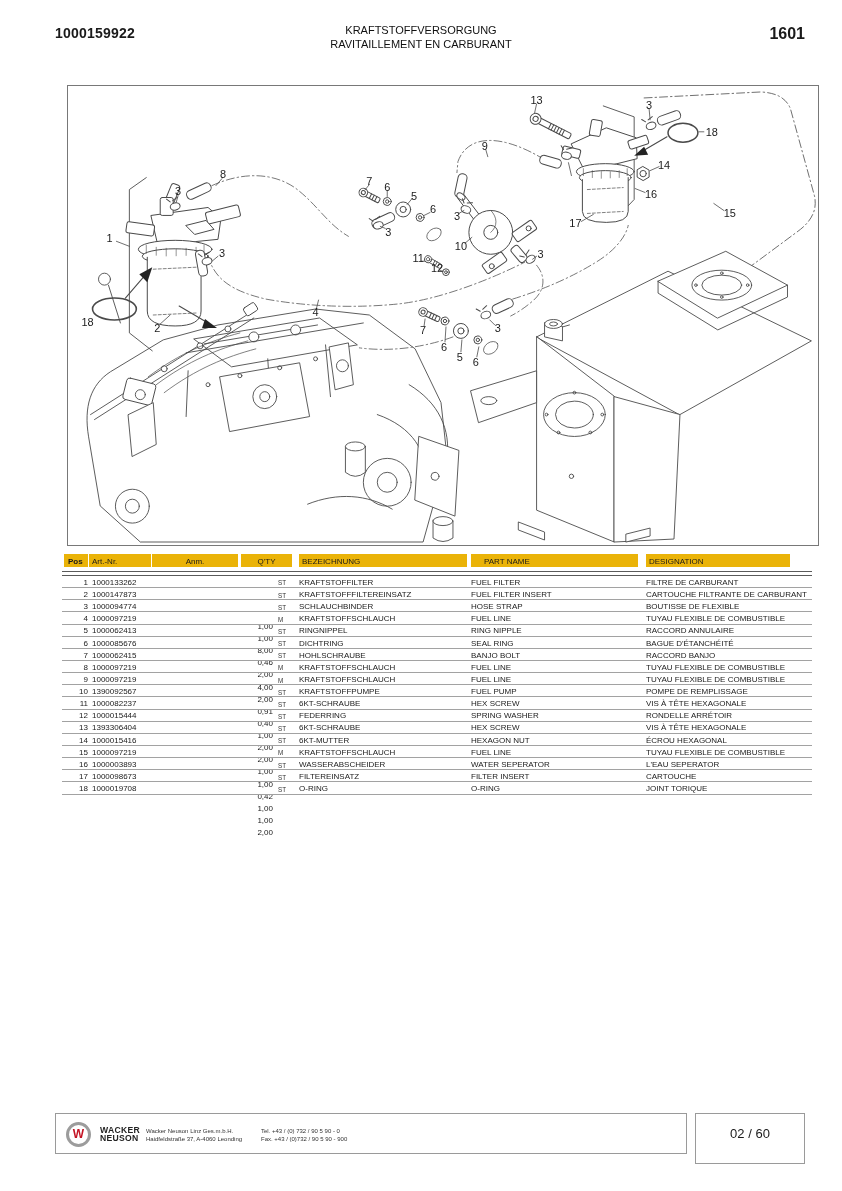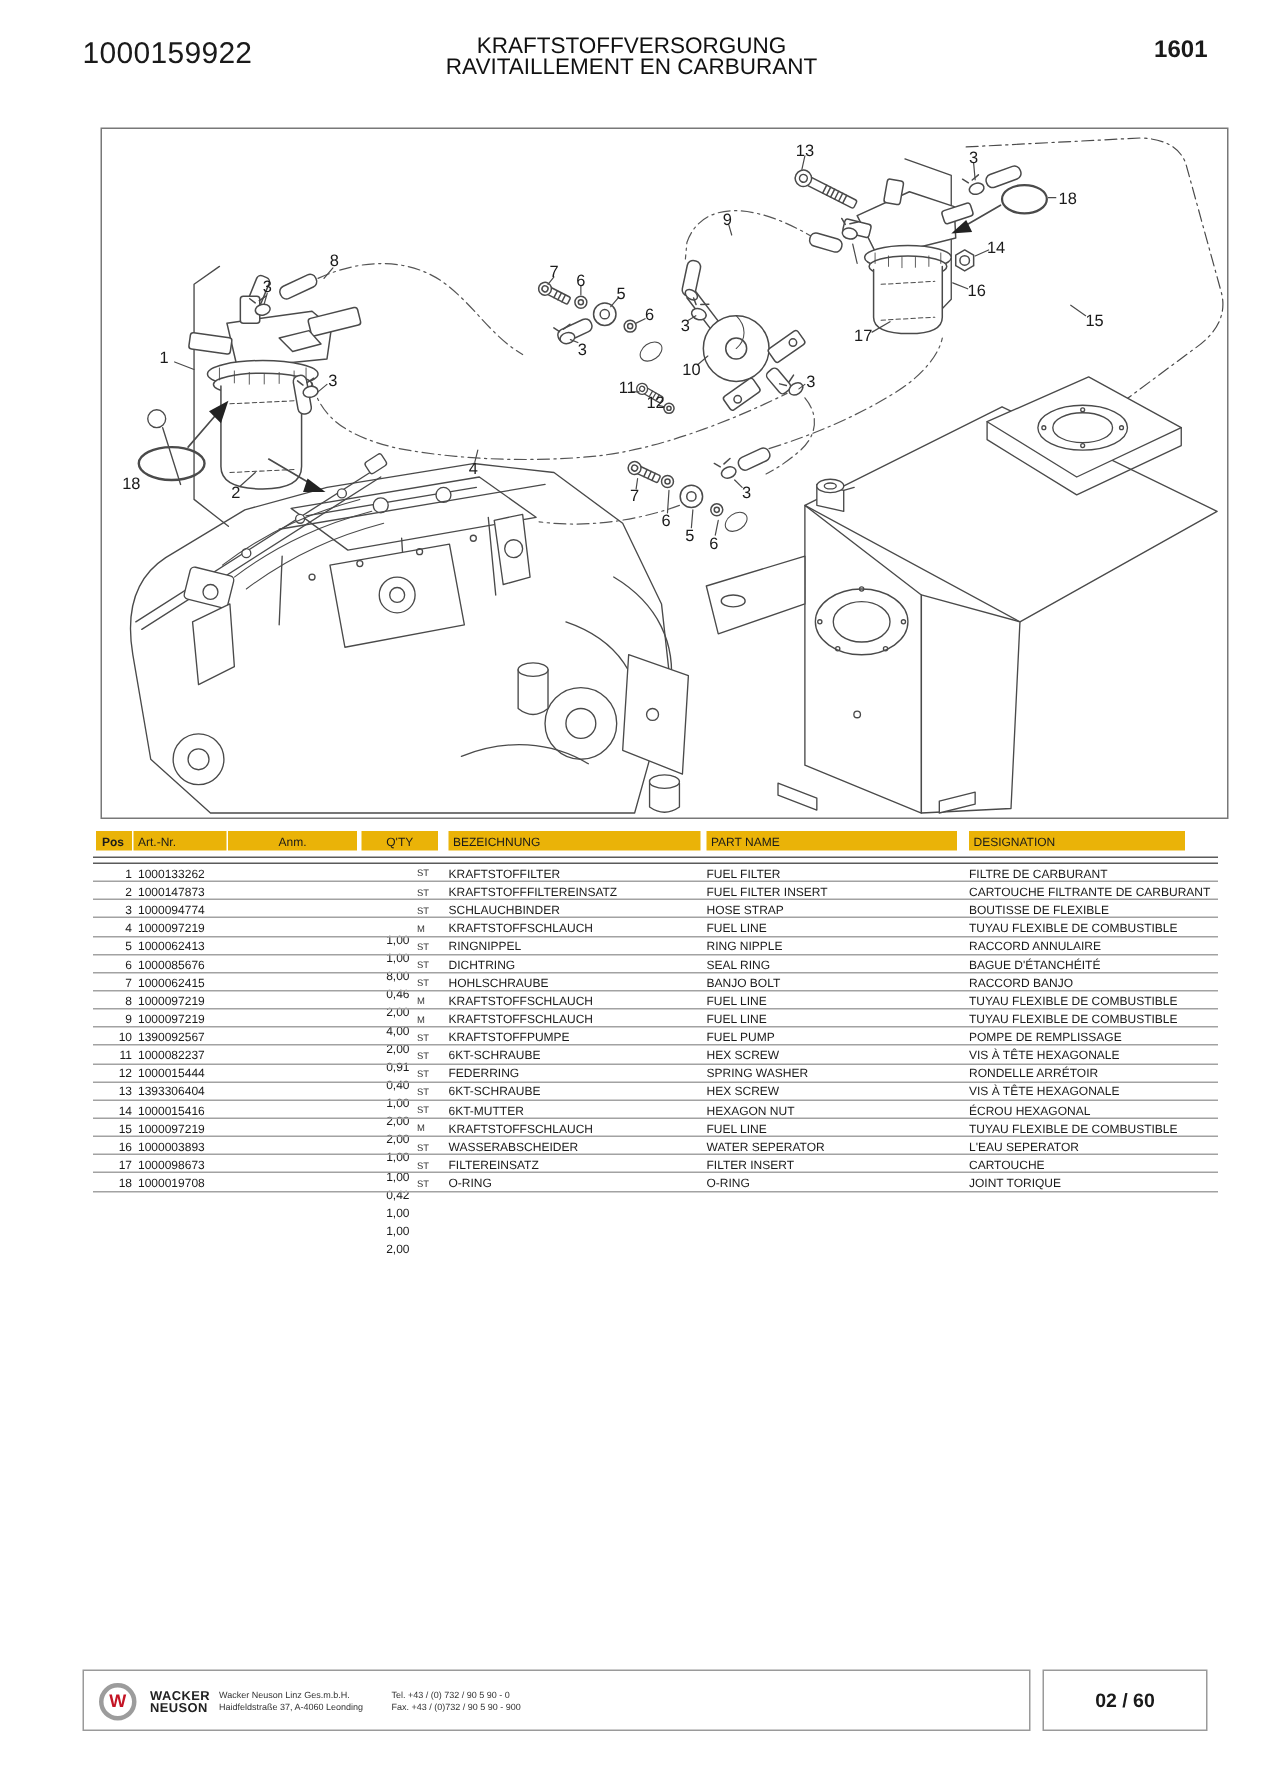--- a/index.html
+++ b/index.html
@@ -1,33 +1,33 @@
 <!DOCTYPE html>
 <html><head>
 <meta charset="utf-8">
 <style>
   html,body{margin:0;padding:0;}
   body{width:842px;height:1191px;position:relative;background:#fff;
        font-family:"Liberation Sans",sans-serif;color:#1a1a1a;overflow:hidden;}
   .abs{position:absolute;}
-  #docnum{left:55px;top:25px;font-size:20px;font-weight:normal;letter-spacing:.2px;}
-  #titles{left:0;right:0;top:24px;text-align:center;font-size:15px;line-height:13.5px;color:#111;}
+  #docnum{left:55px;top:25px;font-size:14px;font-weight:bold;letter-spacing:.2px;}
+  #titles{left:0;right:0;top:24px;text-align:center;font-size:11px;line-height:13.5px;color:#111;}
   #pagecode{right:37px;top:25px;font-size:16px;font-weight:bold;}
   #frame{left:67px;top:85px;width:752px;height:461px;border:1.5px solid #787878;box-sizing:border-box;background:#fff;}
   #frame svg{display:block;width:100%;height:100%;}
   .callout{font:11px "Liberation Sans",sans-serif;fill:#1b1b1b;text-anchor:middle;}
   
   #ptable{left:62px;top:554px;width:750px;font-size:8px;}
   .hcell{position:absolute;top:0;height:13px;background:#eab308;box-sizing:border-box;padding-top:2.5px;white-space:nowrap;}
   .h-pos{left:2px;width:24px;font-weight:bold;padding-left:4px;}
   .h-art{left:27px;width:62px;padding-left:3px;}
   .h-anm{left:90px;width:86px;text-align:center;}
   .h-qty{left:179px;width:51px;text-align:center;}
   .h-bez{left:237px;width:168px;padding-left:3px;}
-  .h-part{left:409px;width:167px;padding-left:3px;}
+  .h-part{left:409px;width:167px;padding-left:13px;}
   .h-desig{left:584px;width:144px;padding-left:3px;}
   .hrule{position:absolute;left:0;top:16.5px;width:750px;height:3px;border-top:1.6px solid #5a5a5a;border-bottom:1px solid #5a5a5a;}
   #rows{position:absolute;left:0;top:22px;width:750px;}
   .trow{position:relative;height:11.15px;border-bottom:.8px solid #a2a2a2;}
   .trow span{position:absolute;top:1.8px;white-space:nowrap;}
   .c-pos{left:0;width:26px;text-align:right;}
   .c-art{left:30px;}
   .c-anm{left:92px;}
   .c-qty{left:158px;width:53px;text-align:right;margin-top:44px;}
   .c-unit{left:216px;font-size:6.3px;top:3.4px!important;color:#333;}
@@ -35,22 +35,22 @@
   .c-part{left:409px;}
   .c-desig{left:584px;}
   
   #footbar{left:55px;top:1113px;width:632px;height:41px;border:1px solid #9a9a9a;box-sizing:border-box;}
   #logoBadge{position:absolute;left:10px;top:8px;width:25px;height:25px;border-radius:50%;
      border:3.5px solid #9c9c9c;box-sizing:border-box;background:#fff;text-align:center;}
   #logoBadge span{font-weight:bold;font-size:12px;line-height:18px;display:block;}
   #brand{position:absolute;left:44px;top:12px;font-size:8.6px;font-weight:800;line-height:8.4px;letter-spacing:.3px;color:#222;}
   #addr{position:absolute;left:90px;top:12.5px;font-size:6px;line-height:8px;color:#333;}
   #telfax{position:absolute;left:205px;top:12.5px;font-size:6px;line-height:8px;color:#333;}
-  #pagebox{left:695px;top:1113px;width:110px;height:41px;border:1px solid #9a9a9a;box-sizing:border-box;
-     text-align:center;line-height:39px;font-size:13px;font-weight:bold;}
+  #pagebox{left:695px;top:1113px;width:110px;height:51px;border:1px solid #9a9a9a;box-sizing:border-box;
+     text-align:center;line-height:39px;font-size:13px;font-weight:normal;}
 </style>
 </head>
 <body>
 
 <div class="abs" id="docnum">1000159922</div>
 <div class="abs" id="titles">
   <div>KRAFTSTOFFVERSORGUNG</div>
   <div>RAVITAILLEMENT EN CARBURANT</div>
 </div>
 <div class="abs" id="pagecode">1601</div>

